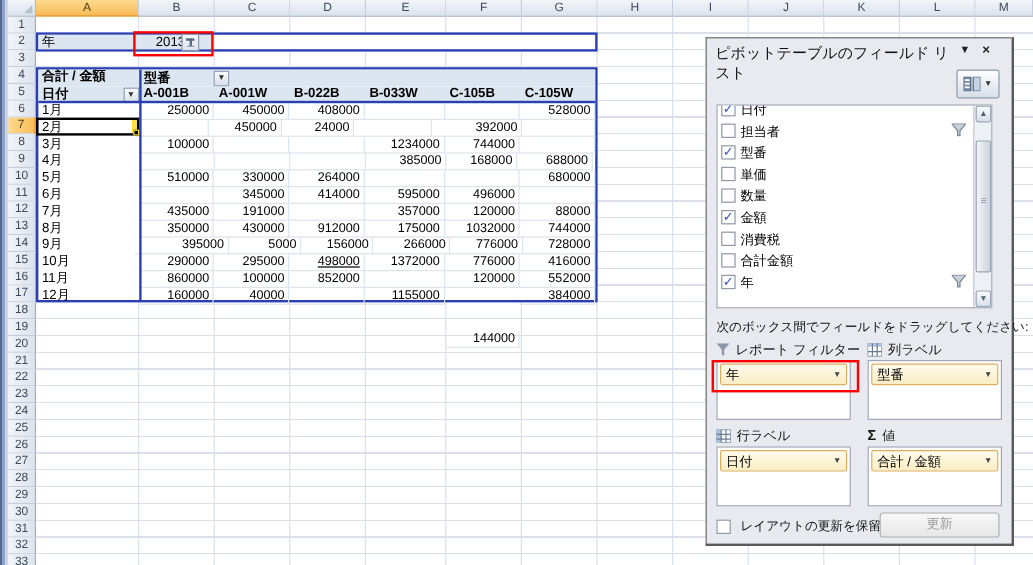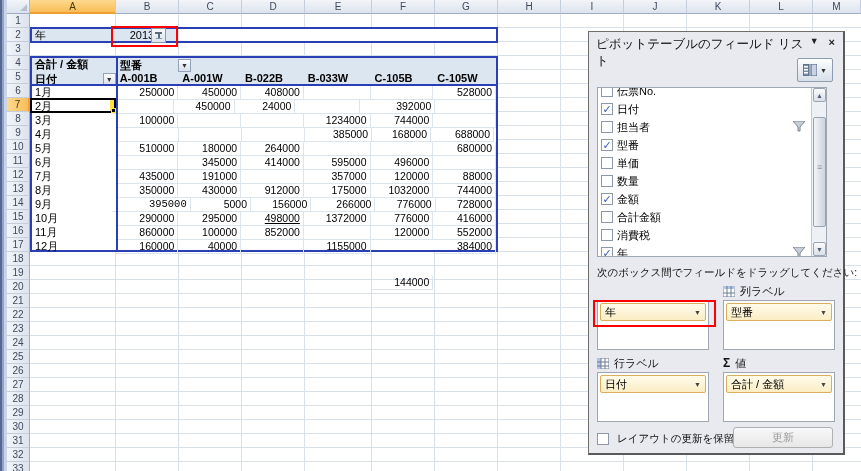--- a/index.html
+++ b/index.html
@@ -63,21 +63,21 @@
   .sel-cell .ybar { position:absolute; right:0; top:0; width:4px; height:11px; background:#FFE13B; }
   .sel-cell .handle { position:absolute; right:-2px; bottom:-2px; width:5px; height:5px;
     background:#000; border:1px solid #FFE13B; }
 
   .anno { position:absolute; border:2px solid #F00; z-index:9; }
 
   
   .panel { position:absolute; left:588px; top:31px; width:257px; height:424px;
     background:#E8EAEF; border:1px solid #6E6E6E; border-right:2px solid #5A5A5A;
     border-bottom:2px solid #5A5A5A; z-index:8; font-size:11px; }
-  .panel-title { display:flex; align-items:flex-start; padding:4px 8px 2px 7px; font-size:12.5px; color:#111; }
+  .panel-title { display:flex; align-items:flex-start; padding:4px 18px 2px 7px; font-size:12.5px; color:#111; }
   .panel-title .sp { flex:1; }
   .tchev { font-size:9px; color:#222; margin-right:10px; }
   .tclose { font-size:11px; color:#222; font-weight:bold; }
   .instr { position:absolute; left:8px; top:24px; width:192px; line-height:13px; color:#111;margin-top:41px; }
   .layout-btn { position:absolute; right:10px; top:26px; width:36px; height:24px;
     background:linear-gradient(#FDFEFF,#D7DFE9); border:1px solid #8E9CAD; border-radius:2px;
     display:flex; align-items:center; justify-content:center; gap:3px; }
   .layout-btn .chev { font-size:7px; color:#333; }
 
   .field-list { position:absolute; left:8px; top:55px; width:230px; height:170px;
@@ -252,21 +252,21 @@
             <div class="p-cell p-val" style="width: 63px;"></div>
             <div class="p-cell p-val" style="width: 63px;"></div>
             <div class="p-cell p-val" style="width: 63px;"></div>
             <div class="p-cell p-val" style="width: 67px;">385000</div>
             <div class="p-cell p-val" style="width: 59px;">168000</div>
             <div class="p-cell p-val" style="width: 63px;">688000</div>
           </div>
           <div class="p-row">
             <div class="p-cell p-label">5月</div>
             <div class="p-cell p-val" style="width: 63px;">510000</div>
-            <div class="p-cell p-val" style="width: 63px;">180000</div>
+            <div class="p-cell p-val" style="width: 63px;">330000</div>
             <div class="p-cell p-val" style="width: 63px;">264000</div>
             <div class="p-cell p-val" style="width: 67px;"></div>
             <div class="p-cell p-val" style="width: 63px;"></div>
             <div class="p-cell p-val" style="width: 63px;">680000</div>
           </div>
           <div class="p-row">
             <div class="p-cell p-label">6月</div>
             <div class="p-cell p-val" style="width: 63px;"></div>
             <div class="p-cell p-val" style="width: 63px;">345000</div>
             <div class="p-cell p-val" style="width: 63px;">414000</div>
@@ -287,21 +287,21 @@
             <div class="p-cell p-label">8月</div>
             <div class="p-cell p-val" style="width: 63px;">350000</div>
             <div class="p-cell p-val" style="width: 63px;">430000</div>
             <div class="p-cell p-val" style="width: 63px;">912000</div>
             <div class="p-cell p-val" style="width: 67px;">175000</div>
             <div class="p-cell p-val" style="width: 63px;">1032000</div>
             <div class="p-cell p-val" style="width: 63px;">744000</div>
           </div>
           <div class="p-row">
             <div class="p-cell p-label">9月</div>
-            <div class="p-cell p-val" style="width: 82px; font-family: Liberation Mono, monospace;">395000</div>
+            <div class="p-cell p-val" style="width: 82px;">395000</div>
             <div class="p-cell p-val" style="width: 63px;">5000</div>
             <div class="p-cell p-val" style="width: 63px;">156000</div>
             <div class="p-cell p-val" style="width: 67px;">266000</div>
             <div class="p-cell p-val" style="width: 63px;">776000</div>
             <div class="p-cell p-val" style="width: 63px;">728000</div>
           </div>
           <div class="p-row">
             <div class="p-cell p-label">10月</div>
             <div class="p-cell p-val" style="width: 63px;">290000</div>
             <div class="p-cell p-val" style="width: 63px;">295000</div>
@@ -365,24 +365,20 @@
           <rect x="1" y="2" width="4" height="1.5" fill="#fff"></rect>
           <rect x="1" y="5" width="4" height="1.5" fill="#fff"></rect>
           <rect x="1" y="8" width="4" height="1.5" fill="#fff"></rect>
         </svg>
       <span class="chev">▼</span>
     </div>
 
     <div class="field-list">
       <div class="fl-inner" id="field-items">
           <div class="f-item">
-            <div class="cbx"></div>
-            <span>伝票No.</span>
-          </div>
-          <div class="f-item">
             <div class="cbx">✓</div>
             <span>日付</span>
           </div>
           <div class="f-item">
             <div class="cbx"></div>
             <span>担当者</span>
             <span class="f-funnel">
               <svg width="12" height="11" viewBox="0 0 12 11">
                 <path d="M0 0 L12 0 L7 6 L7 10 L5 10 L5 6 Z" fill="#C8CFD9" stroke="#7C8694"></path>
               </svg>
@@ -399,45 +395,51 @@
           <div class="f-item">
             <div class="cbx"></div>
             <span>数量</span>
           </div>
           <div class="f-item">
             <div class="cbx">✓</div>
             <span>金額</span>
           </div>
           <div class="f-item">
             <div class="cbx"></div>
+            <span>消費税</span>
+          </div>
+          <div class="f-item">
+            <div class="cbx"></div>
             <span>合計金額</span>
-          </div>
-          <div class="f-item">
-            <div class="cbx"></div>
-            <span>消費税</span>
           </div>
           <div class="f-item">
             <div class="cbx">✓</div>
             <span>年</span>
             <span class="f-funnel">
               <svg width="12" height="11" viewBox="0 0 12 11">
                 <path d="M0 0 L12 0 L7 6 L7 10 L5 10 L5 6 Z" fill="#C8CFD9" stroke="#7C8694"></path>
               </svg>
             </span>
           </div>
         </div>
       <div class="fl-scroll">
         <div class="arr up">▲</div>
         <div class="thumb"></div>
         <div class="arr dn">▼</div>
       </div>
     </div>
 
     <div class="drag-instr">次のボックス間でフィールドをドラッグしてください:</div>
 
+    <div class="sec-label" style="left:8px; top:252px;">
+      <svg width="11" height="11" viewBox="0 0 11 11">
+          <path d="M0 0 L11 0 L6.5 5.5 L6.5 10 L4.5 10 L4.5 5.5 Z" fill="#8D99AA"></path>
+        </svg>
+      <span>レポート フィルター</span>
+    </div>
     <div class="sec-label" style="left:134px; top:252px;">
       <svg width="12" height="11" viewBox="0 0 12 11">
           <rect width="12" height="11" fill="#fff" stroke="#6B7C92"></rect>
           <rect x="0" y="0" width="12" height="3" fill="#AEC4E0"></rect>
           <line x1="4" y1="0" x2="4" y2="11" stroke="#6B7C92"></line>
           <line x1="8" y1="0" x2="8" y2="11" stroke="#6B7C92"></line>
           <line x1="0" y1="7" x2="12" y2="7" stroke="#6B7C92"></line>
         </svg>
       <span>列ラベル</span>
     </div>

